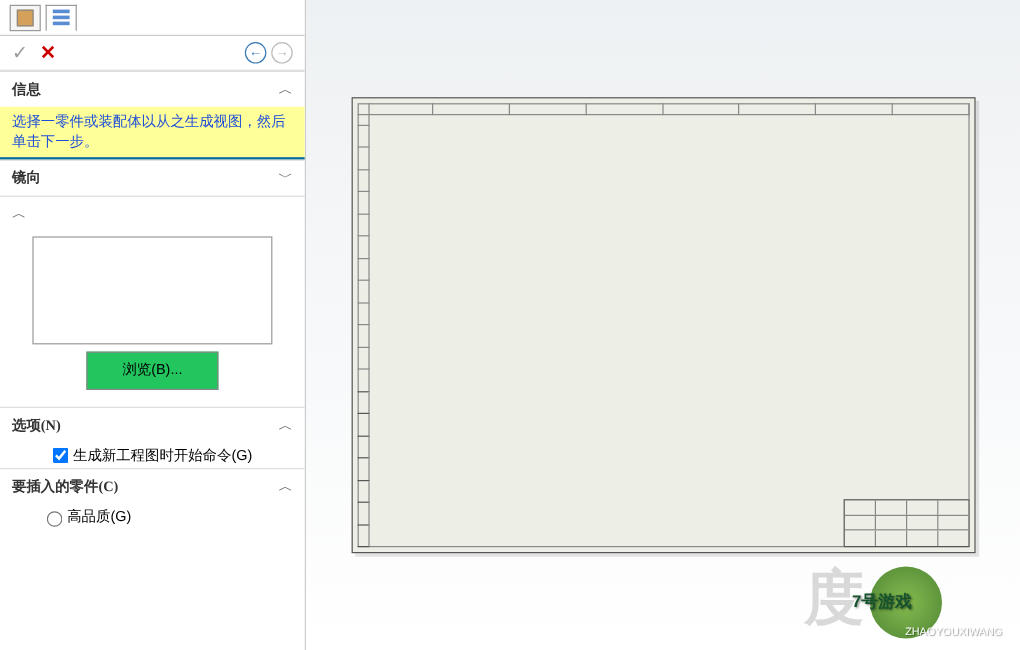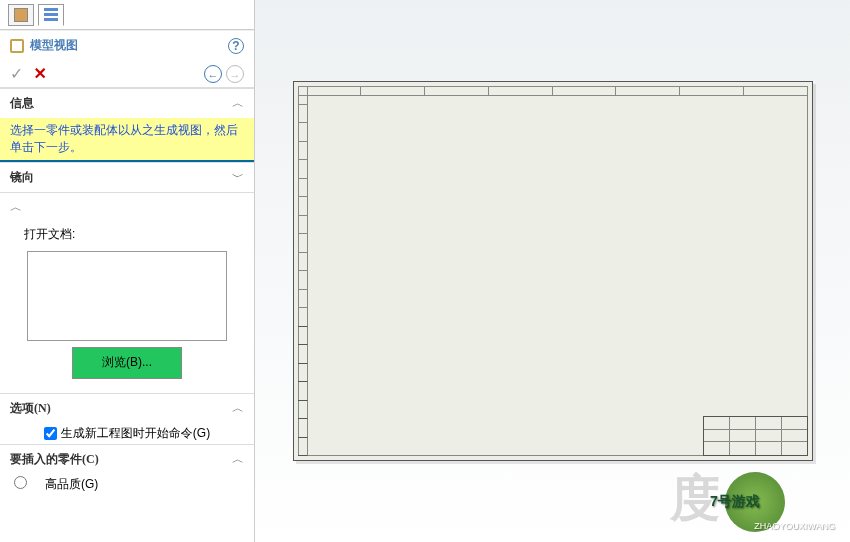--- a/index.html
+++ b/index.html
@@ -26,21 +26,21 @@
     .section-header { display: flex; align-items: center; justify-content: space-between; padding: 6px 10px; cursor: pointer; }
     .section-header .label { font-weight: bold; color: #333; font-family: Liberation Serif, serif; }
     .collapse-icon { font-size: 12px; color: #666; }
     .section-body { padding: 0 10px 8px 10px; }
     .info-highlight { background: #ffff99; color: #1d4ed8; padding: 4px 10px; line-height: 1.4; border-bottom: 2px solid #0369a1; }
     .sub-label { padding: 4px 0 4px 14px; }
     .doc-list { width: 200px; height: 90px; border: 1px solid #999; background: #fff; margin: 4px auto; }
     .browse-btn { display: block; margin: 6px auto; width: 110px; height: 32px; border: 1px solid #888; background: #22c55e; cursor: pointer; font-size: 12px; }
     .checkbox-row { display: flex; align-items: center; gap: 4px; padding: 2px 12px; justify-content: center; }
     .checkbox-row input { margin: 0; }
-    .radio-row { display: flex; align-items: flex-start; gap: 18px; padding: 2px 14px; }
+    .radio-row { display: flex; align-items: flex-end; gap: 4px; padding: 2px 39px; }
     .radio-row input { margin: 0; }
     .canvas { flex: 1; height: 100%; background: linear-gradient(to bottom, #eef1f3 0%, #ffffff 100%); position: relative; display: flex; align-items: center; justify-content: center; padding: 30px 20px; }
     .sheet { width: 520px; height: 380px; background: #edeee5; border: 1.5px solid #555; box-shadow: 3px 3px 0 rgba(0,0,0,0.1); position: relative; }
     .sheet-inner-border { position: absolute; inset: 4px; border: 1px solid #888; }
     .ruler-v { position: absolute; left: 4px; top: 4px; bottom: 4px; width: 10px; display: flex; flex-direction: column; }
     .ruler-v span { flex: 1; border-bottom: 1px solid #888; border-right: 1px solid #888; }
     .ruler-v span:nth-child(n+13) { border-bottom: 1px solid #555; }
     .ruler-h { position: absolute; left: 4px; right: 4px; top: 4px; height: 10px; display: flex; }
     .ruler-h span { flex: 1; border-right: 1px solid #888; border-bottom: 1px solid #888; }
     .title-block { position: absolute; bottom: 4px; right: 4px; width: 105px; height: 40px; border: 1px solid #555; background: #edeee5; }
@@ -66,25 +66,20 @@
         </div>
       <div class="tab-btn active">
           <span class="tab-icon-list">
             <span></span>
             <span></span>
             <span></span>
           </span>
         </div>
     </div>
 
-    <div class="panel-header">
-      <span class="model-icon"></span>
-      <span class="title">模型视图</span>
-      <span class="help-icon">?</span>
-    </div>
 
     <div class="action-row">
       <span class="check-icon">✓</span>
       <span class="x-icon">✕</span>
       <div class="nav-arrows">
         <span class="arrow-btn">←</span>
         <span class="arrow-btn disabled">→</span>
       </div>
     </div>
 
@@ -101,21 +96,20 @@
         <span class="label">镜向</span>
         <span class="collapse-icon">﹀</span>
       </div>
     </div>
 
     <div class="section">
       <div class="section-header">
         <span class="collapse-icon">︿</span>
       </div>
       <div class="section-body">
-        <div class="sub-label">打开文档:</div>
         <div class="doc-list"></div>
         <button class="browse-btn">浏览(B)...</button>
       </div>
     </div>
 
     <div class="section">
       <div class="section-header">
         <span class="label">选项(N)</span>
         <span class="collapse-icon">︿</span>
       </div>

